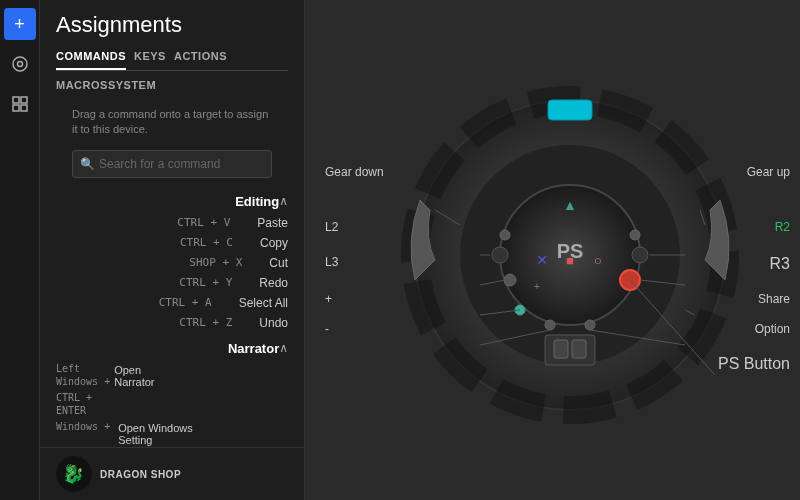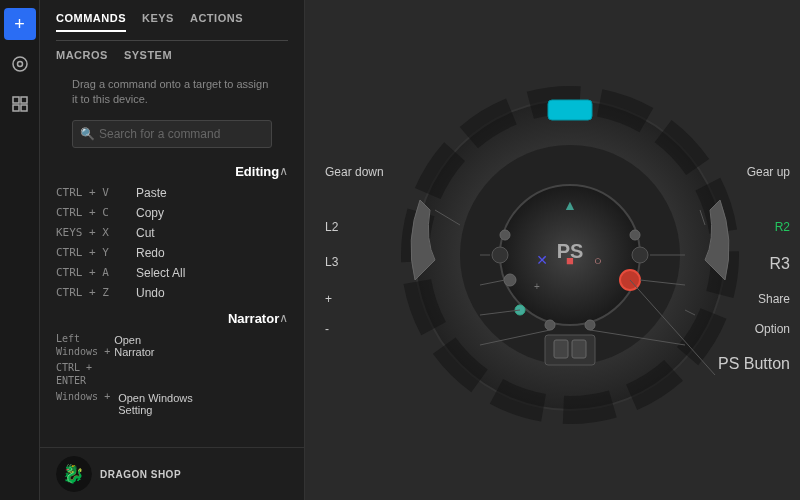--- a/index.html
+++ b/index.html
@@ -50,39 +50,39 @@
       padding: 12px 16px 0;
     }
     .page-title {
       color: #ffffff;
       font-size: 22px;
       font-weight: 400;
       margin-bottom: 12px;
     }
     .tab-row {
       display: flex;
-      gap: 16px;
+      gap: 8px;
       border-bottom: 1px solid #444;
-      padding-bottom: 8px;
+      padding-bottom: 0;
     }
     .tab-item {
       color: #aaa;
       font-size: 11px;
       font-weight: 600;
       cursor: pointer;
       padding-bottom: 6px;
       letter-spacing: 0.5px;
     }
     .tab-item.active {
       color: #fff;
       border-bottom: 2px solid #fff;
     }
     .tab-row-2 {
       display: flex;
-      gap: 16px;
+      gap: 0;
       padding: 8px 0 0;
       margin-bottom: 4px;
     }
     .tab-item-2 {
       color: #aaa;
       font-size: 11px;
       font-weight: 600;
       cursor: pointer;
       padding-bottom: 4px;
       letter-spacing: 0.5px;
@@ -141,20 +141,21 @@
     }
     .section-chevron {
       color: #aaa;
       font-size: 12px;
     }
     .command-item {
       display: flex;
       align-items: center;
       padding: 3px 16px;
       cursor: grab;
+      justify-content: flex-end;
     }
     .command-key {
       color: #888;
       font-size: 11px;
       min-width: 80px;
       font-family: monospace;
     }
     .command-label {
       color: #ccc;
       font-size: 12px;
@@ -230,20 +231,21 @@
       <rect x="2" y="2" width="6" height="6" stroke="#aaa" stroke-width="1.5"></rect>
       <rect x="10" y="2" width="6" height="6" stroke="#aaa" stroke-width="1.5"></rect>
       <rect x="2" y="10" width="6" height="6" stroke="#aaa" stroke-width="1.5"></rect>
       <rect x="10" y="10" width="6" height="6" stroke="#aaa" stroke-width="1.5"></rect>
     </svg>
   </div>
 </div>
 
 <div class="left-panel">
   <div class="left-panel-header">
+    <div class="page-title">Assignments</div>
     <div class="tab-row">
       <div class="tab-item active">COMMANDS</div>
       <div class="tab-item">KEYS</div>
       <div class="tab-item">ACTIONS</div>
     </div>
     <div class="tab-row-2">
       <div class="tab-item-2">MACROS</div>
       <div class="tab-item-2">SYSTEM</div>
     </div>
     <div class="drag-hint">Drag a command onto a target to assign it to this device.</div>
@@ -261,21 +263,21 @@
     </div>
     <div class="command-item">
       <span class="command-key">CTRL + V</span>
       <span class="command-label">Paste</span>
     </div>
     <div class="command-item">
       <span class="command-key">CTRL + C</span>
       <span class="command-label">Copy</span>
     </div>
     <div class="command-item">
-      <span class="command-key">KEYS + X</span>
+      <span class="command-key">SHOP + X</span>
       <span class="command-label">Cut</span>
     </div>
     <div class="command-item">
       <span class="command-key">CTRL + Y</span>
       <span class="command-label">Redo</span>
     </div>
     <div class="command-item">
       <span class="command-key">CTRL + A</span>
       <span class="command-label">Select All</span>
     </div>

